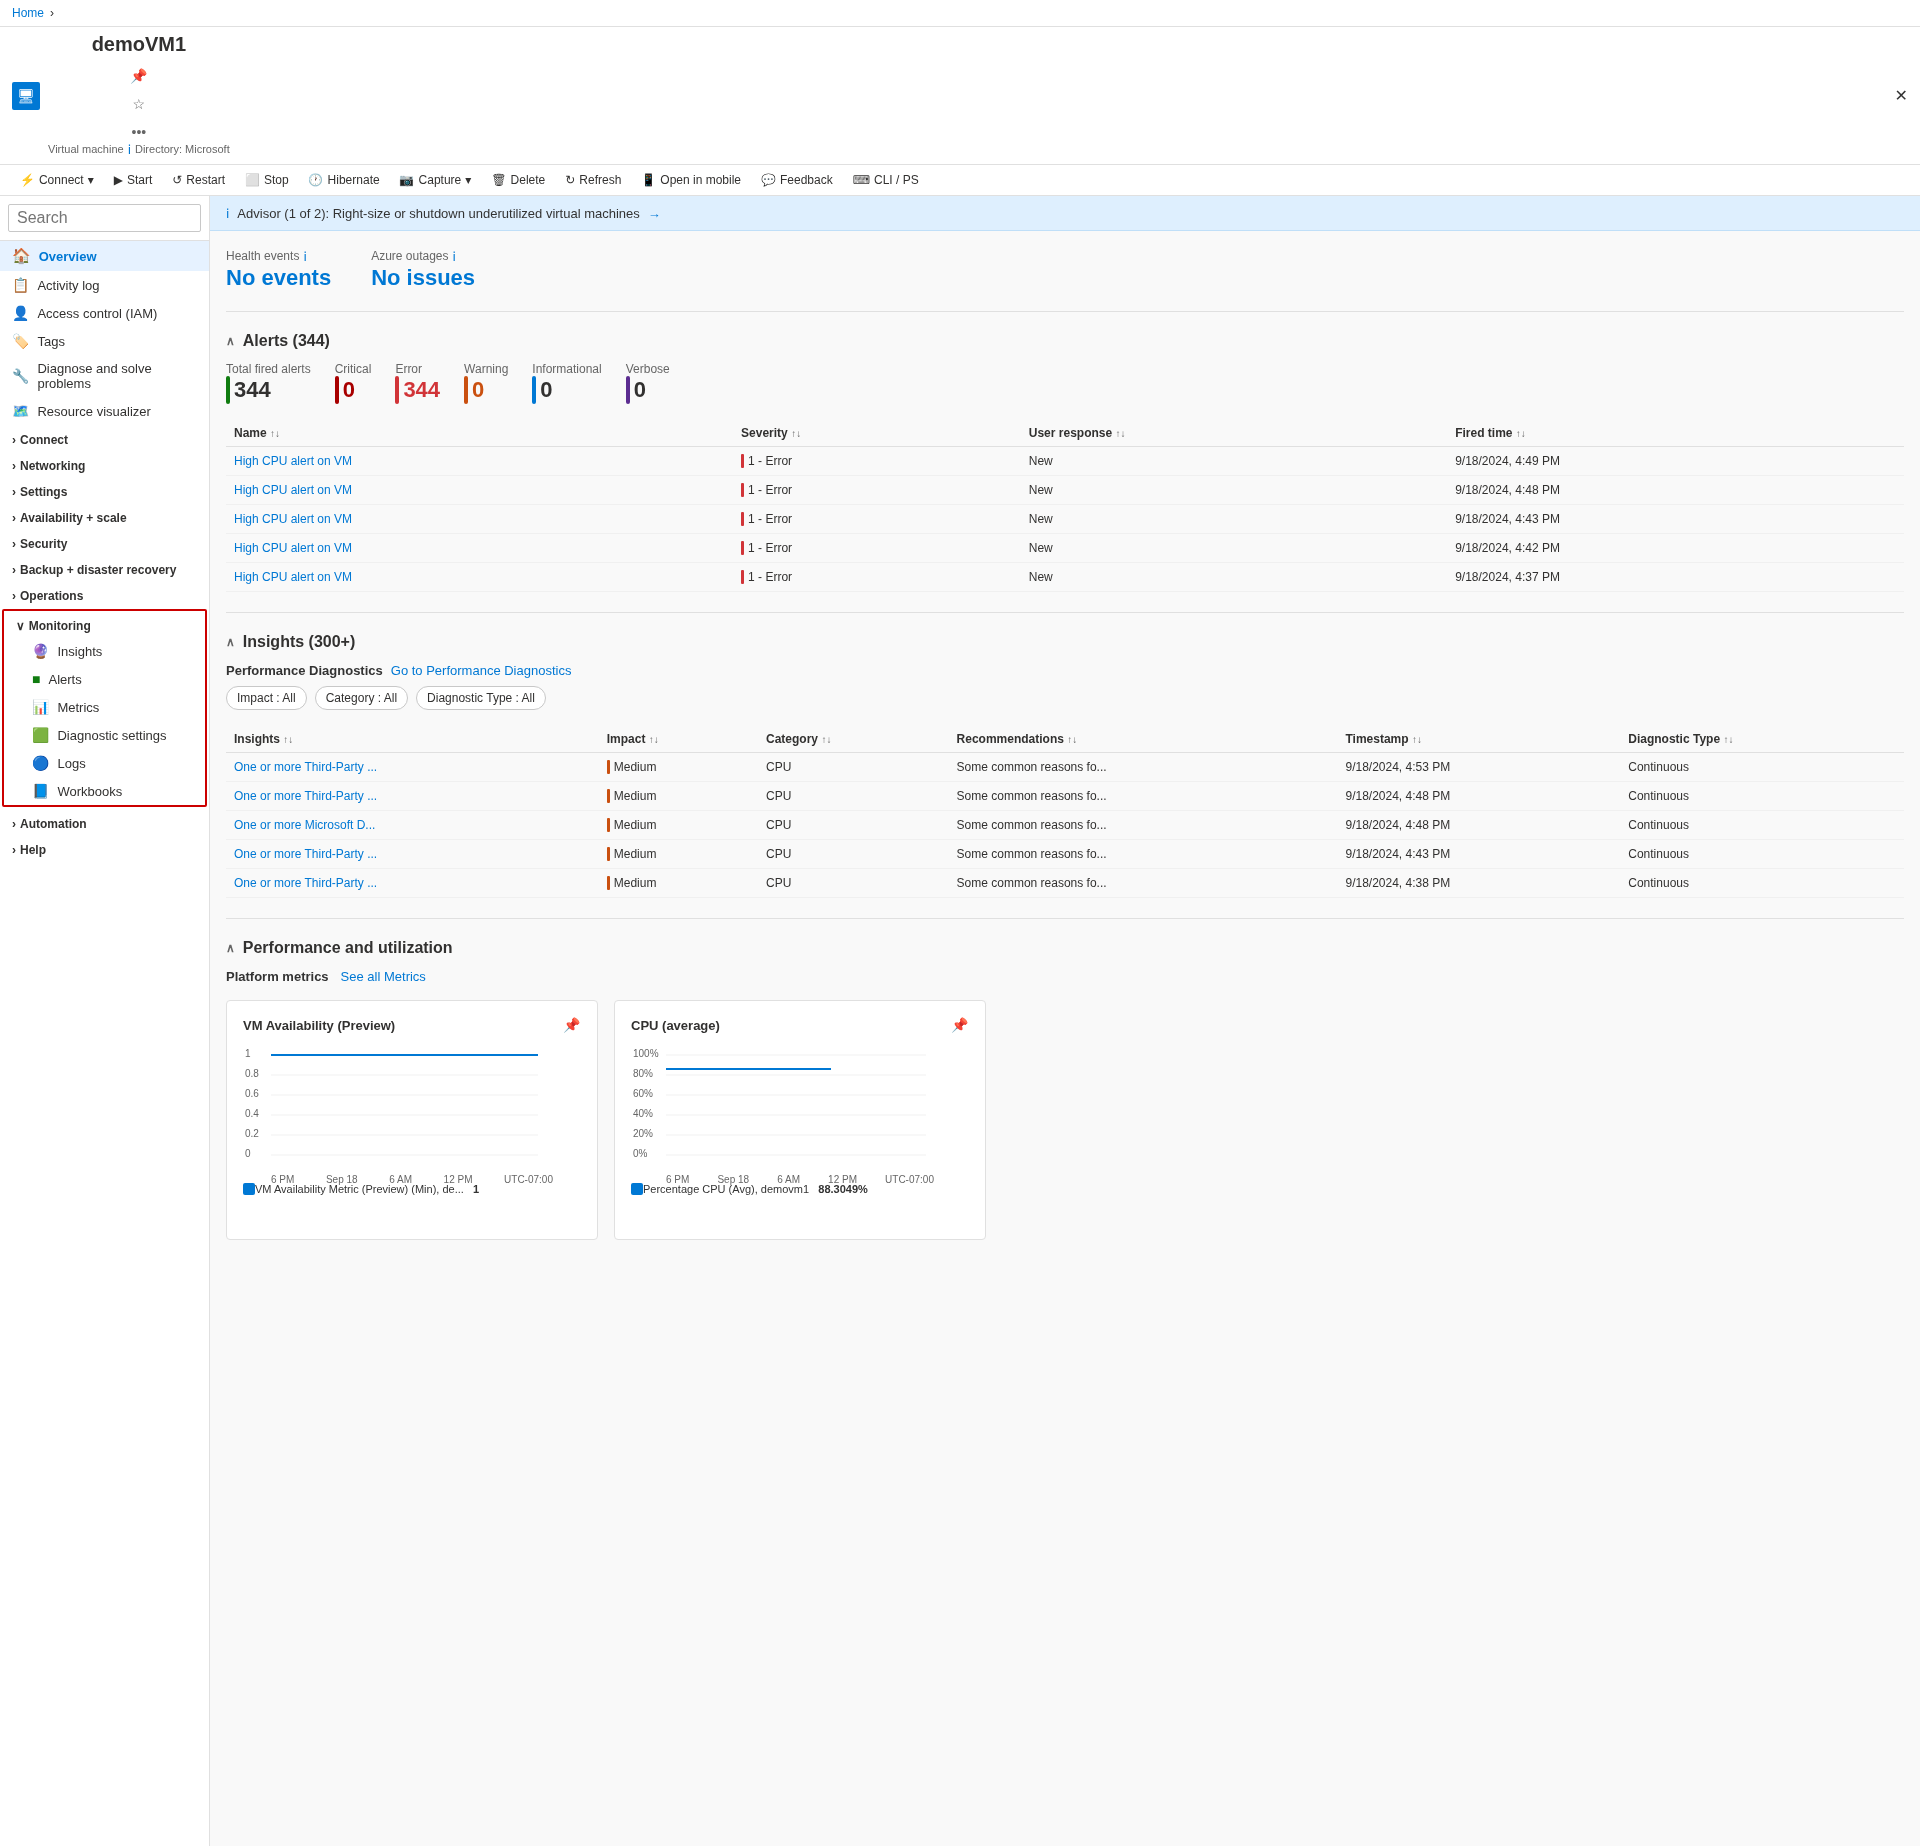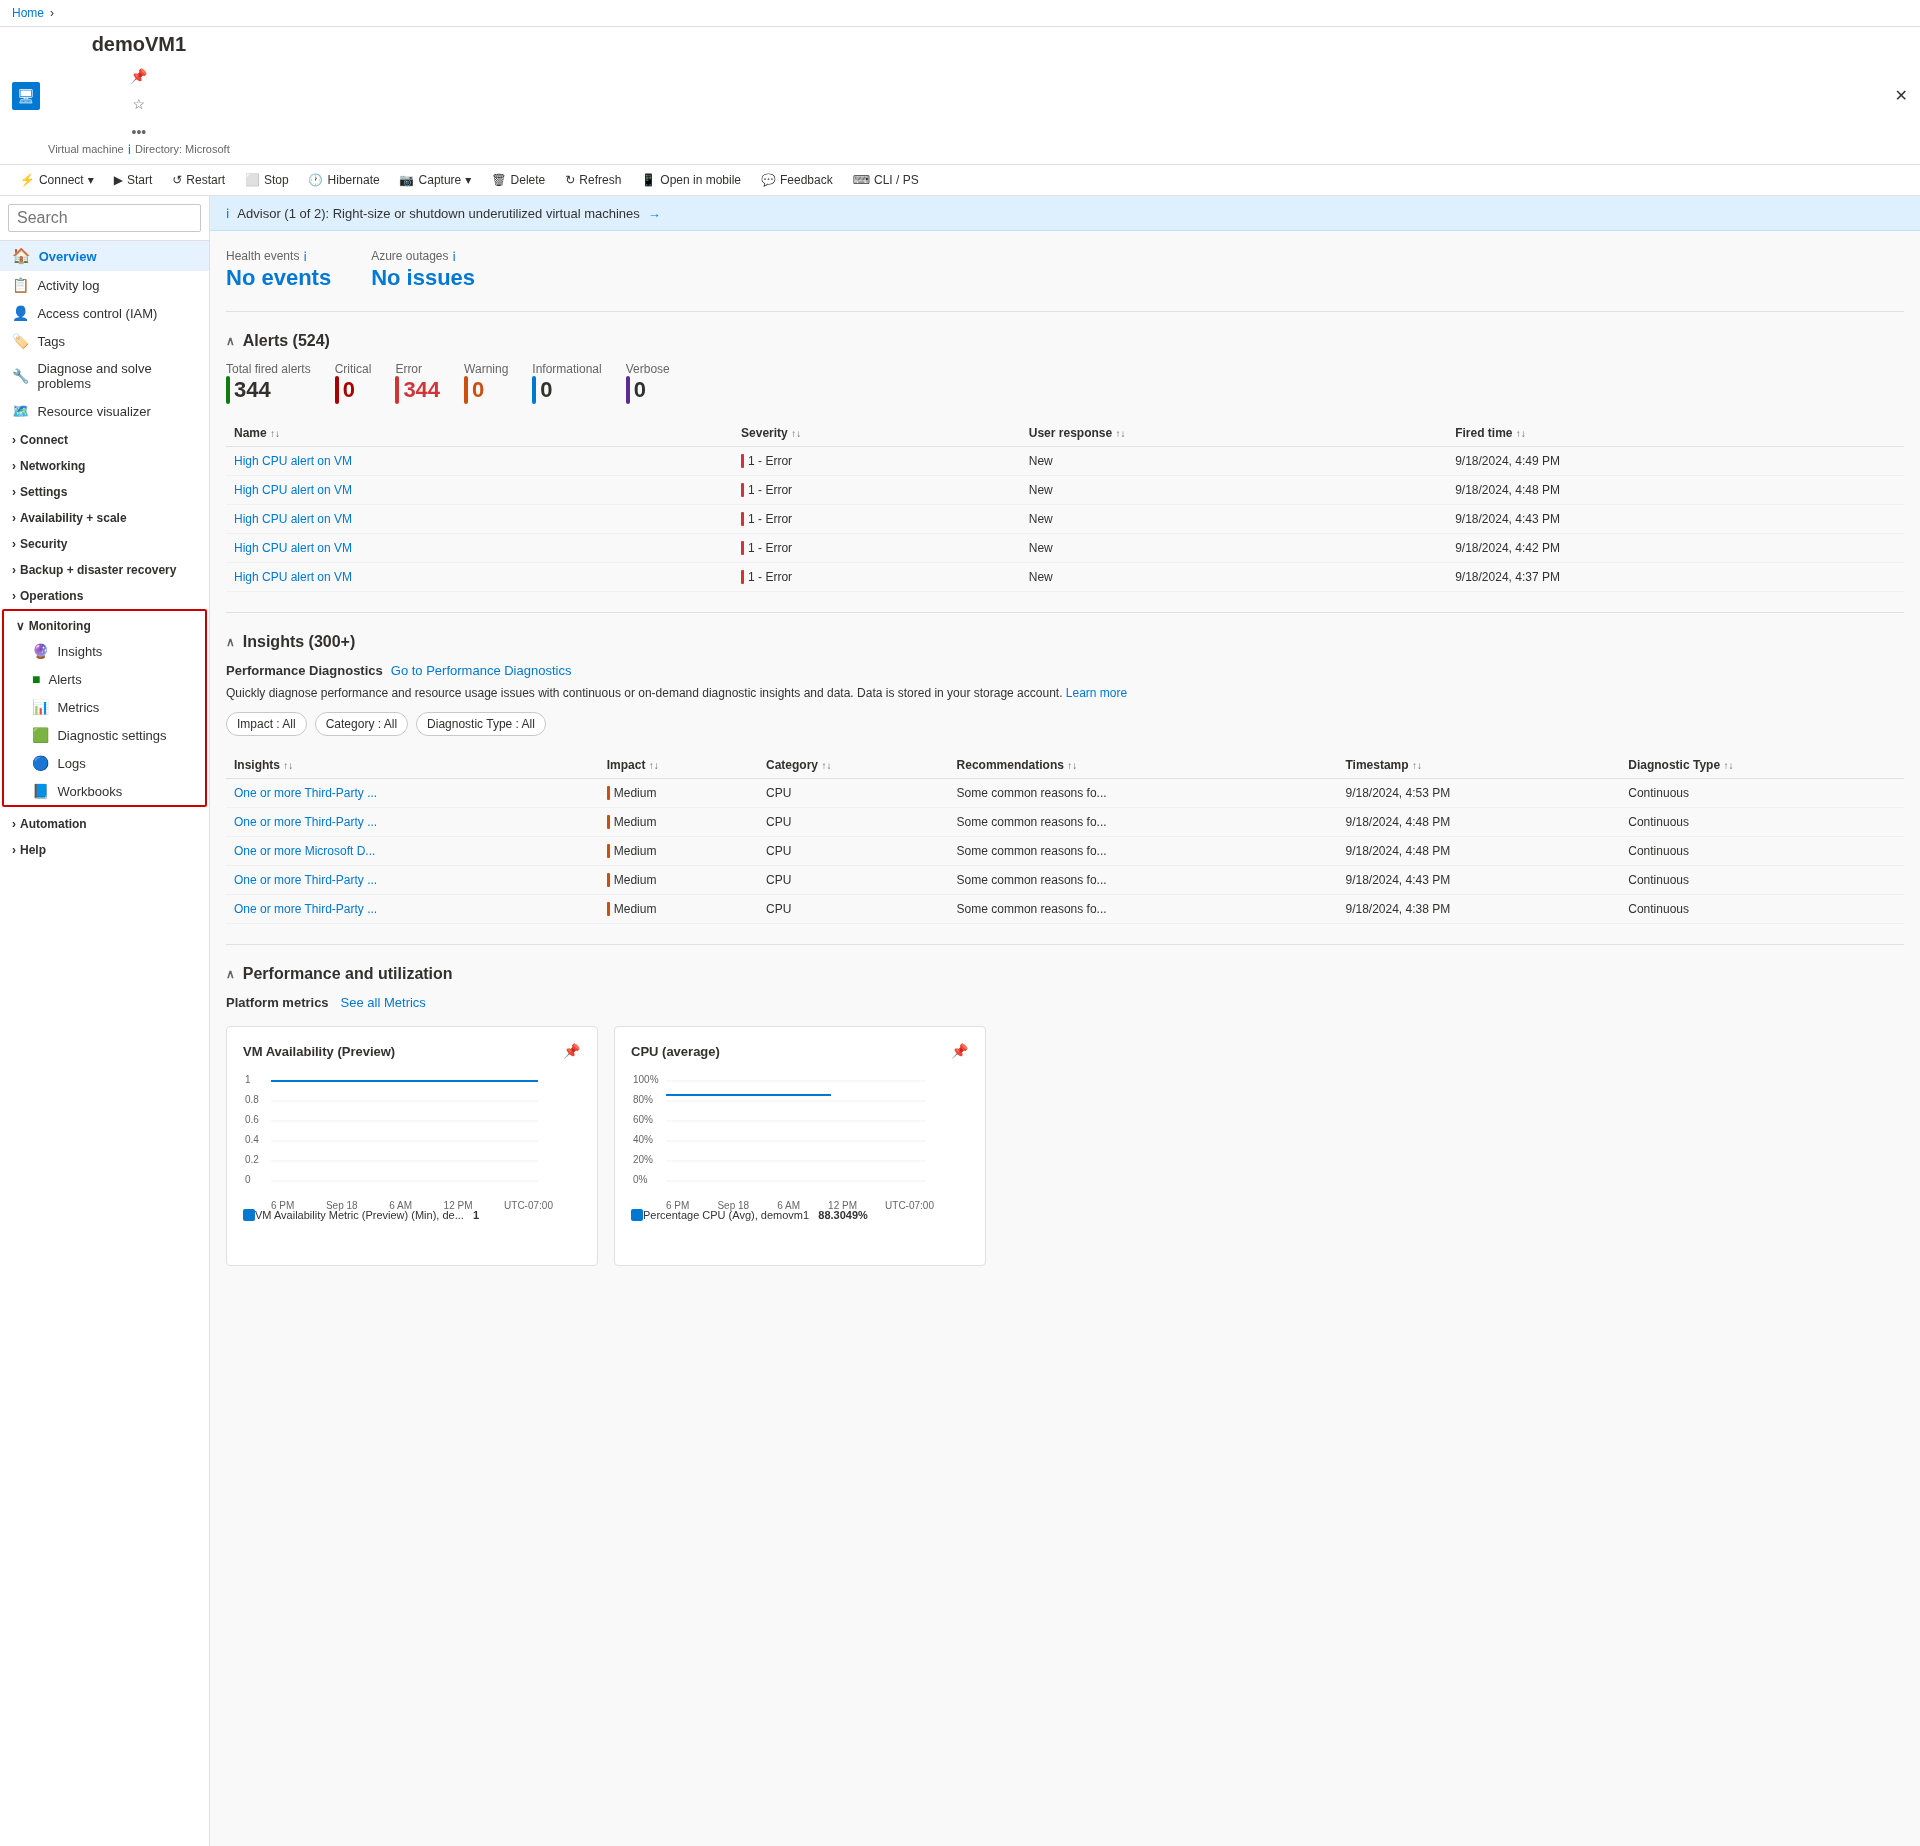--- a/index.html
+++ b/index.html
@@ -321,21 +321,21 @@
             <span class="info-icon">ℹ</span>
           </label>
           <div class="value">No issues</div>
         </div>
       </div>
 
       <hr class="section-divider">
 
       <div class="section-header">
         <span class="collapse-icon">∧</span>
-        <span>Alerts (524)</span>
+        <span>Alerts (344)</span>
       </div>
 
       <div class="alerts-counts">
         <div class="alert-count-item">
           <span class="alert-count-label">Total fired alerts</span>
           <span class="alert-count-value total">
             <span class="count-bar green"></span>
             <span>344</span>
           </span>
         </div>
@@ -449,24 +449,20 @@
       <hr class="section-divider">
 
       <div class="section-header">
         <span class="collapse-icon">∧</span>
         <span>Insights (300+)</span>
       </div>
 
       <div class="insights-header">
         <span style="font-weight:600;font-size:13px;">Performance Diagnostics</span>
         <a href="#" style="color:#0078d4;font-size:13px;text-decoration:none;">Go to Performance Diagnostics</a>
-      </div>
-      <div class="insights-desc">
-        <span>Quickly diagnose performance and resource usage issues with continuous or on-demand diagnostic insights and data. Data is stored in your storage account.</span>
-        <a href="#" style="color:#0078d4;text-decoration:none;">Learn more</a>
       </div>
 
       <div class="filter-pills">
         <button class="filter-pill">Impact : All</button>
         <button class="filter-pill">Category : All</button>
         <button class="filter-pill">Diagnostic Type : All</button>
       </div>
 
       <div style="position:relative;">
         <table class="data-table">

